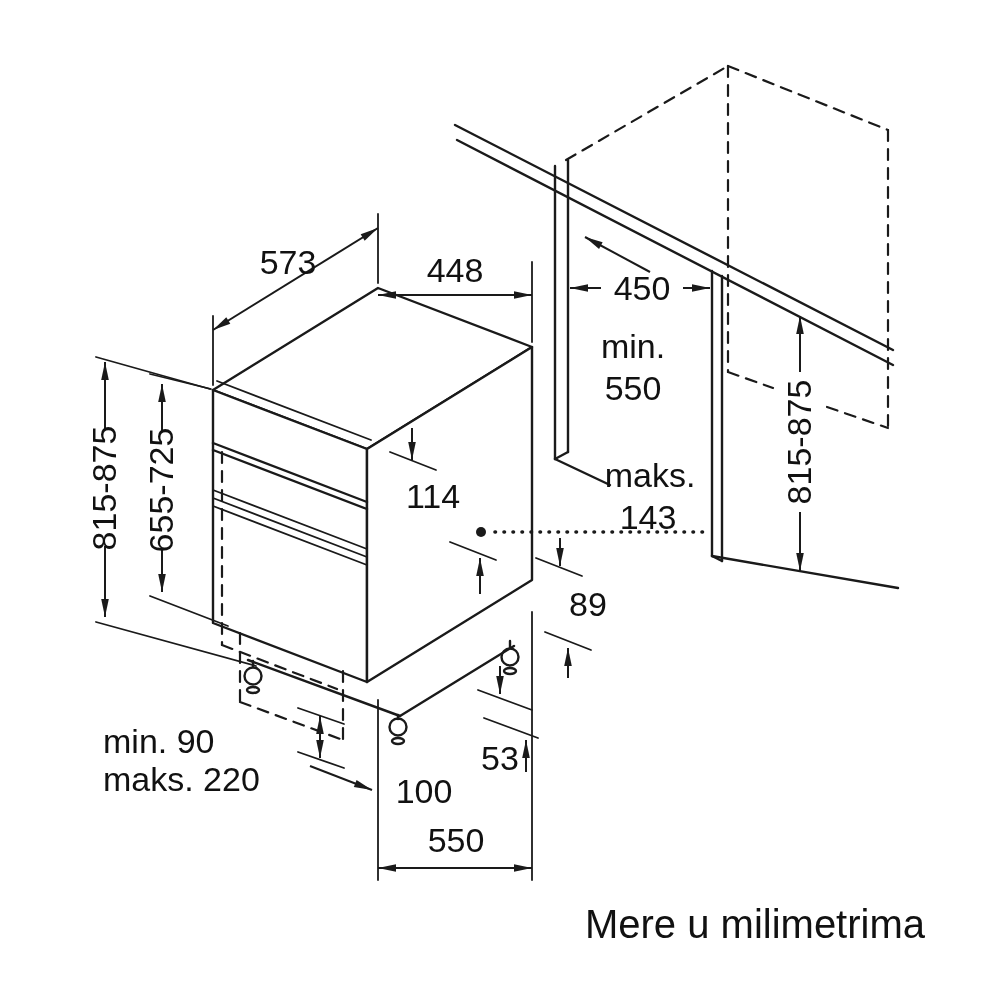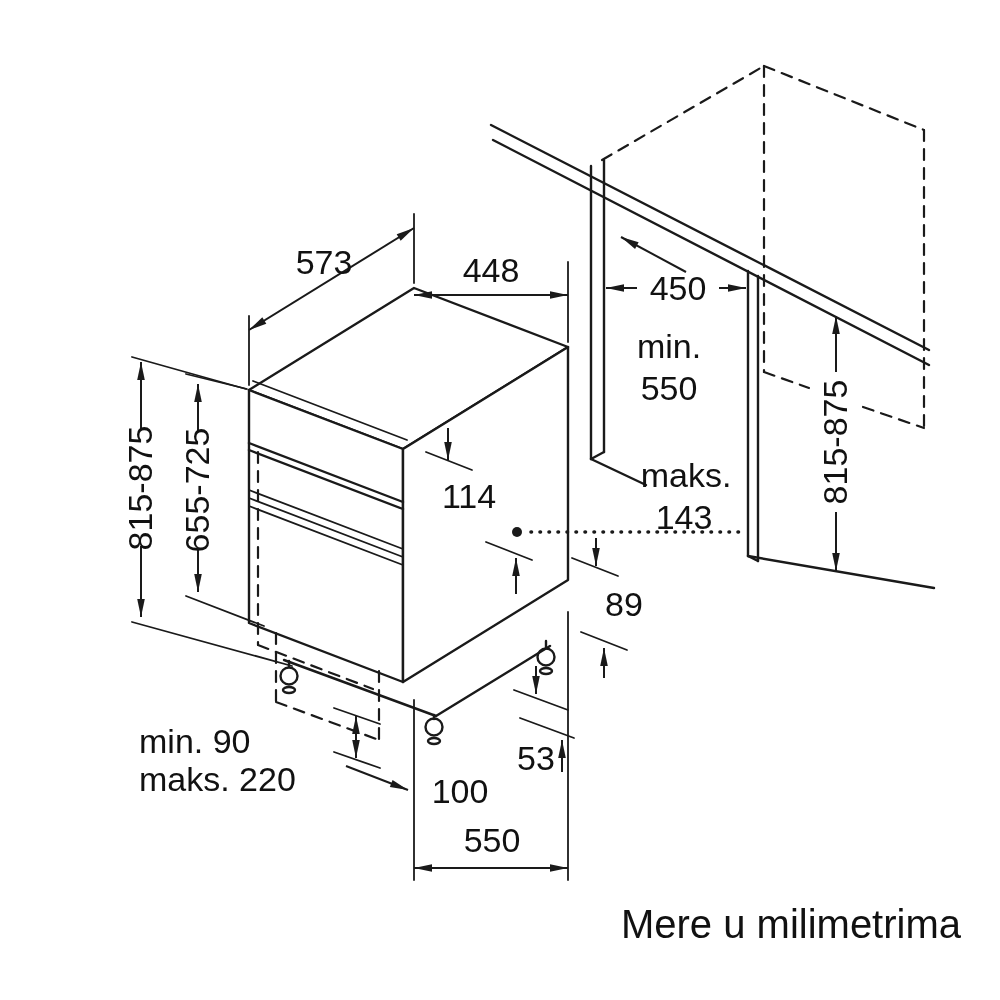--- a/index.html
+++ b/index.html
@@ -1,16 +1,16 @@
 <!DOCTYPE html>
 <html><head>
 <meta charset="utf-8">
 <style>
   html,body{margin:0;padding:0;background:#fff;}
-  .canvas{width:805px;height:1000px;background:#fff;position:relative;font-family:"Liberation Sans",sans-serif;padding-left:36px;}
+  .canvas{width:805px;height:1000px;background:#fff;position:relative;font-family:"Liberation Sans",sans-serif;}
   svg{display:block;width:1000px;height:1000px;}
   .ln{stroke:#1a1a1a;stroke-width:2.4;fill:none;stroke-linecap:round;stroke-linejoin:round;}
   .thin{stroke-width:1.8;}
   .face{fill:#ffffff;}
   .dash{stroke-dasharray:11 8;stroke-width:2.2;}
   .dot{stroke-dasharray:0.5 8.5;stroke-width:3.6;stroke-linecap:round;}
   .dim{stroke:#1a1a1a;stroke-width:2;fill:none;}
   .t{font-family:"Liberation Sans",sans-serif;font-size:34px;fill:#111;}
   .mid{text-anchor:middle;}
   .cap{font-size:40px;}

